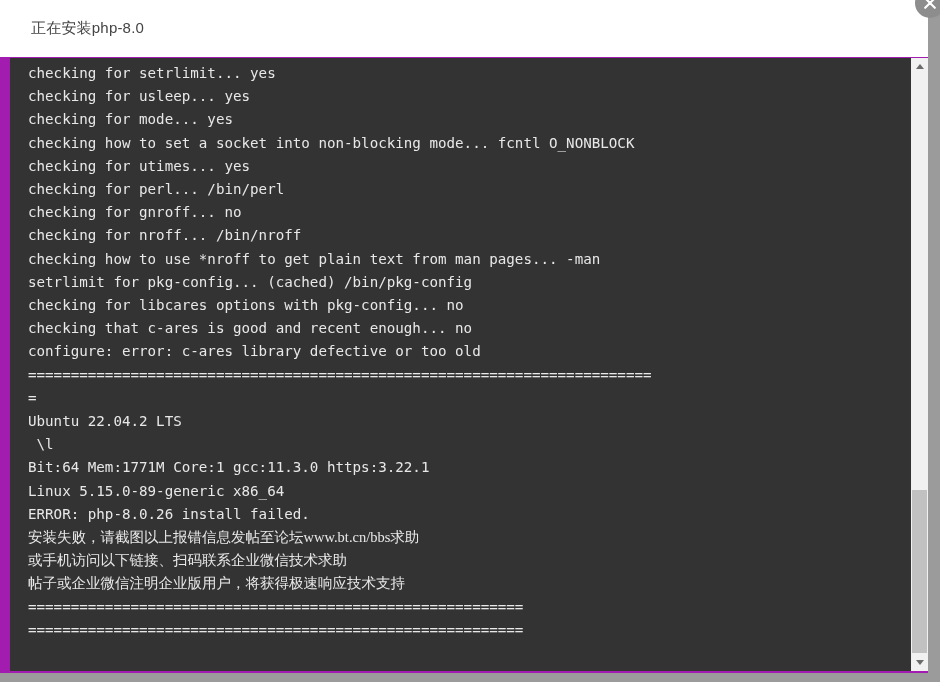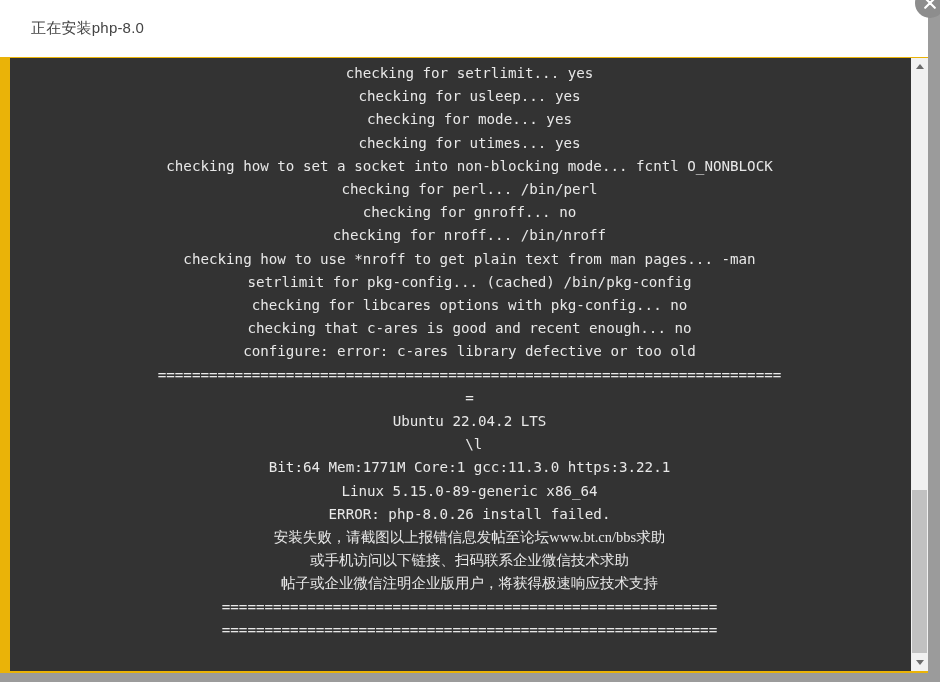--- a/index.html
+++ b/index.html
@@ -14,21 +14,21 @@
     overflow: hidden;
   }
 
   
   .modal {
     position: absolute;
     left: 0;
     top: 0;
     width: 928px;
     height: 673px;
-    background: #eab308;
+    background: #a21caf;
     box-sizing: border-box;
   }
 
   
   .modal-header {
     position: absolute;
     left: 0;
     top: 0;
     width: 928px;
     height: 57px;
@@ -66,21 +66,20 @@
 
   
   .console-wrap {
     position: absolute;
     left: 10px;
     top: 58px;
     width: 918px;
     height: 613px;
     background: #333333;
     overflow: hidden;
-    text-align: center;
   }
   .console-body {
     position: absolute;
     left: 0;
     top: 0;
     width: 901px;
     height: 613px;
     padding: 4px 0 0 18px;
     box-sizing: border-box;
     background: #333333;
@@ -147,22 +146,22 @@
 
   <div class="modal-header">
     <div class="modal-title">正在安装php-8.0</div>
   </div>
 
   <div class="console-wrap">
     <div class="console-body" id="console-body">
         <div class="line">checking for setrlimit... yes</div>
         <div class="line">checking for usleep... yes</div>
         <div class="line">checking for mode... yes</div>
+        <div class="line">checking how to set a socket into non-blocking mode... fcntl O_NONBLOCK</div>
         <div class="line">checking for utimes... yes</div>
-        <div class="line">checking how to set a socket into non-blocking mode... fcntl O_NONBLOCK</div>
         <div class="line">checking for perl... /bin/perl</div>
         <div class="line">checking for gnroff... no</div>
         <div class="line">checking for nroff... /bin/nroff</div>
         <div class="line">checking how to use *nroff to get plain text from man pages... -man</div>
         <div class="line">setrlimit for pkg-config... (cached) /bin/pkg-config</div>
         <div class="line">checking for libcares options with pkg-config... no</div>
         <div class="line">checking that c-ares is good and recent enough... no</div>
         <div class="line">configure: error: c-ares library defective or too old</div>
         <div class="line">=========================================================================</div>
         <div class="line">=</div>

